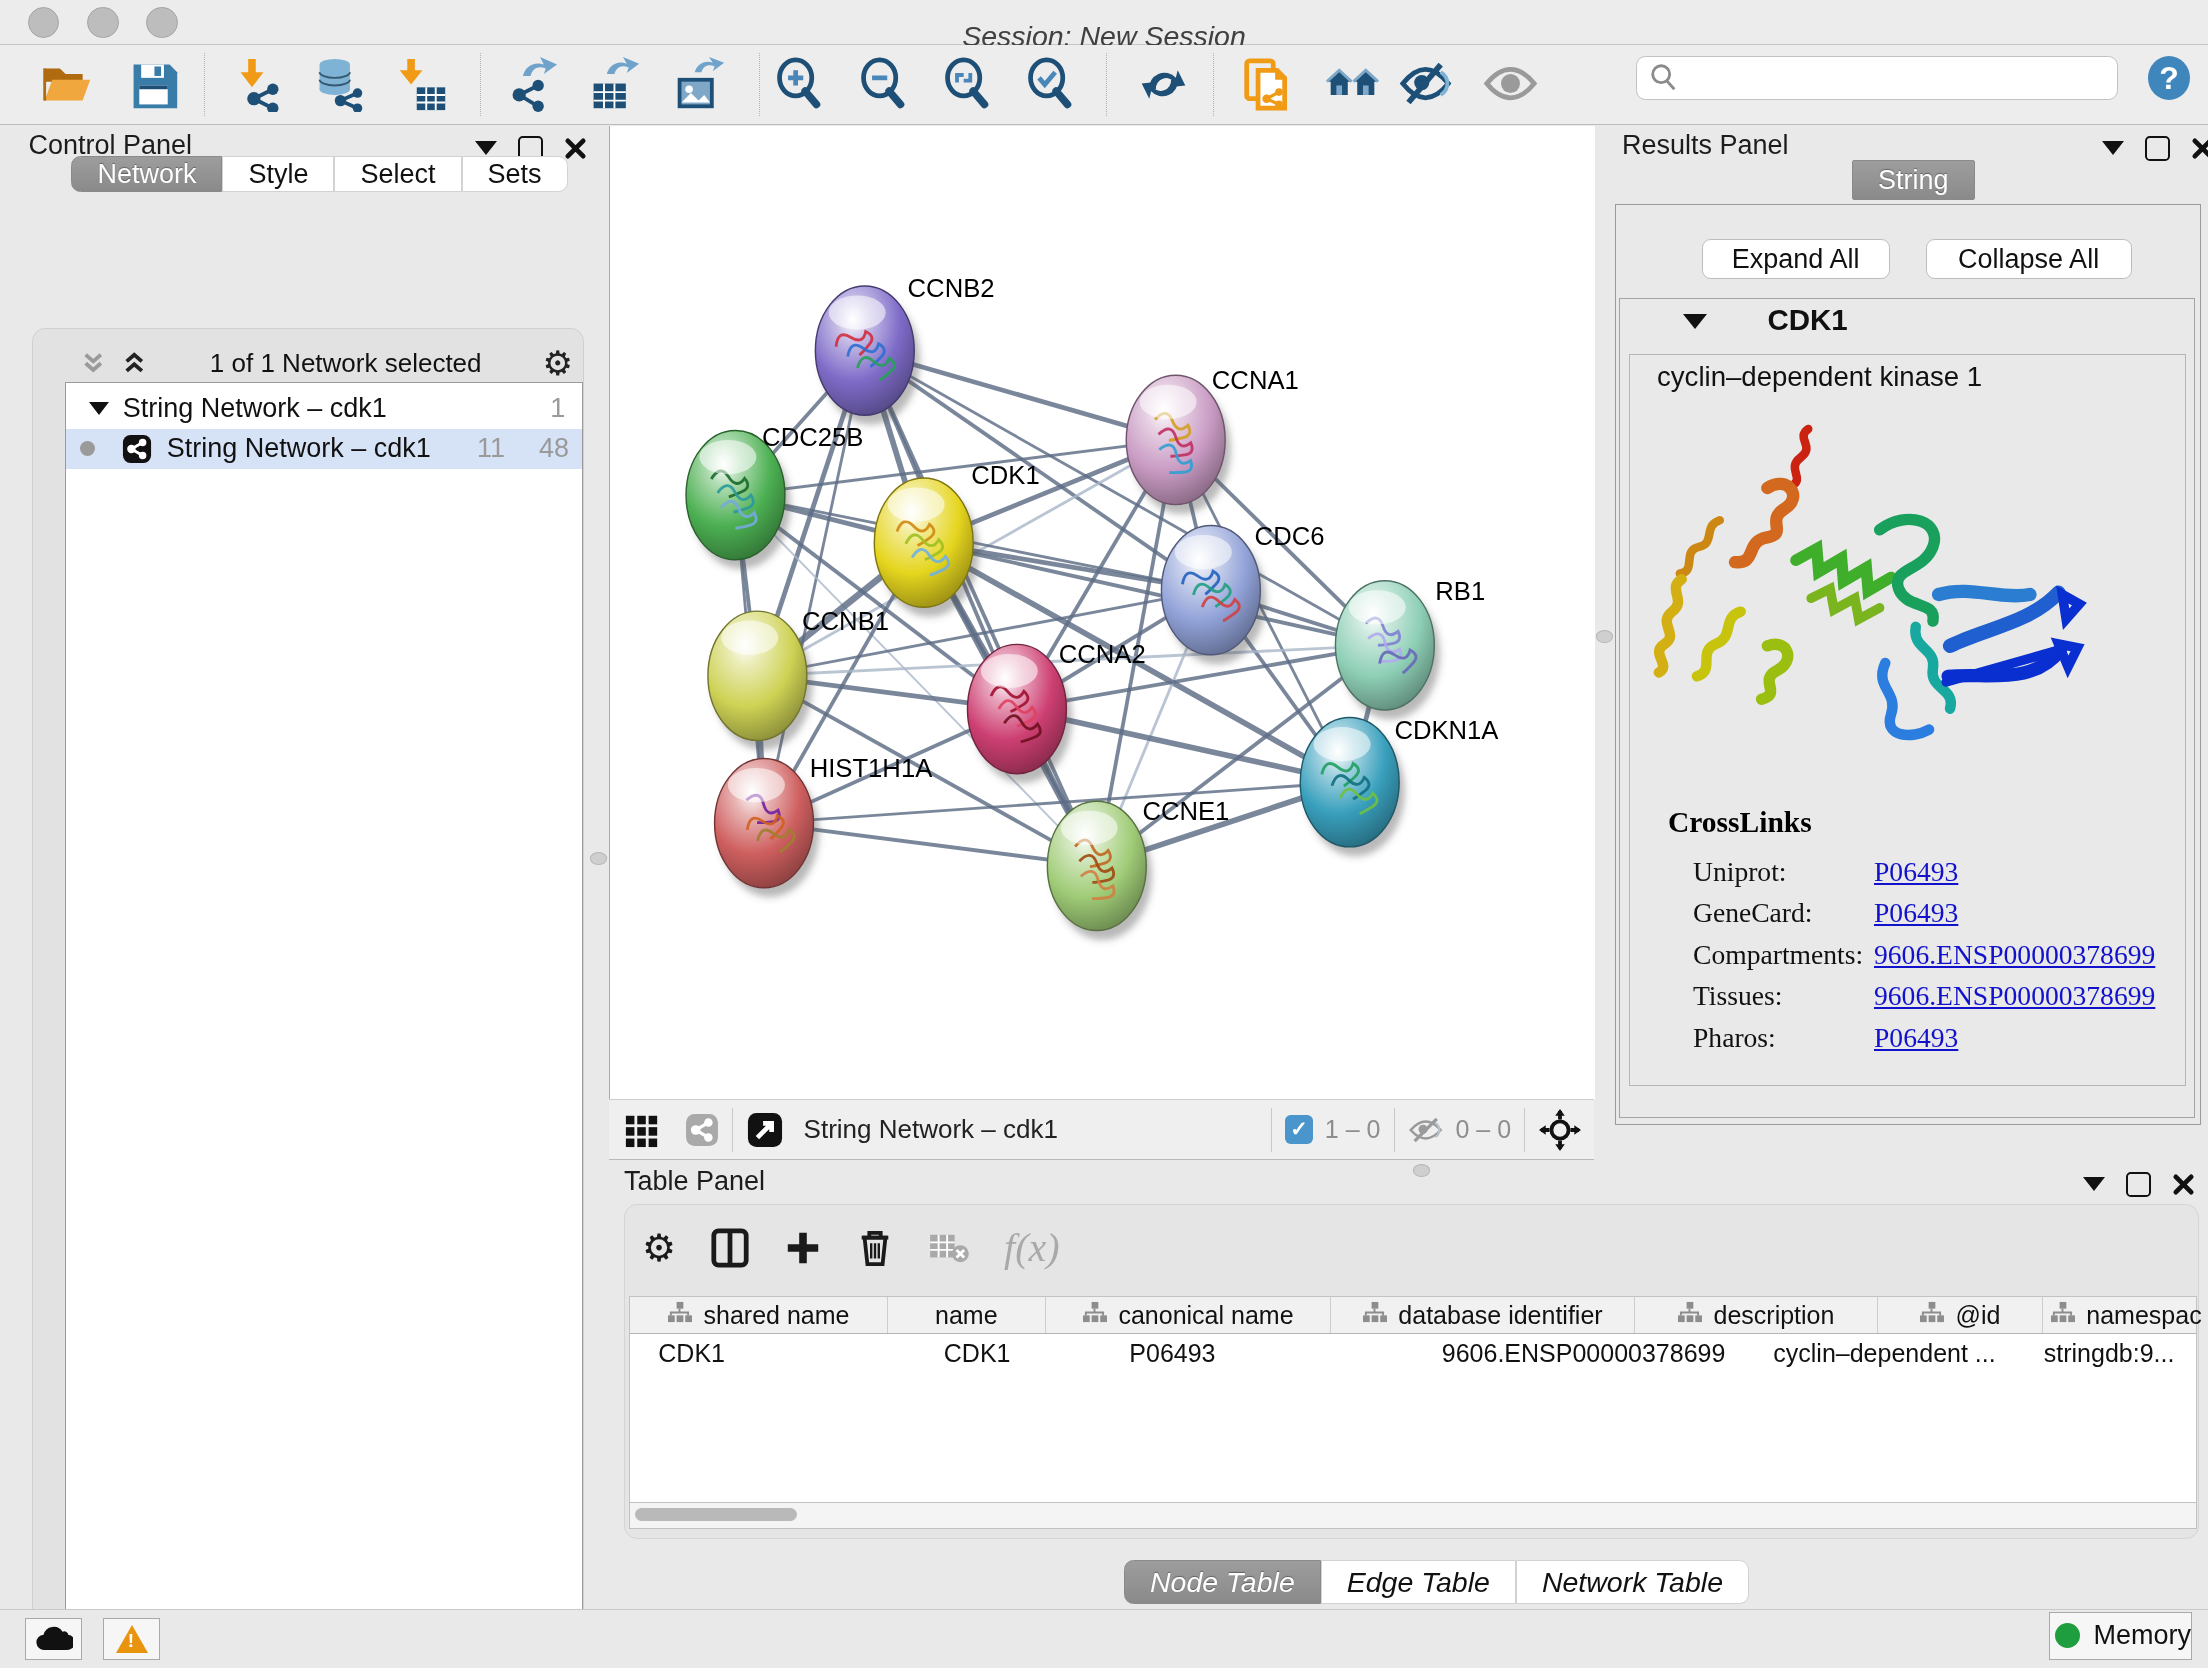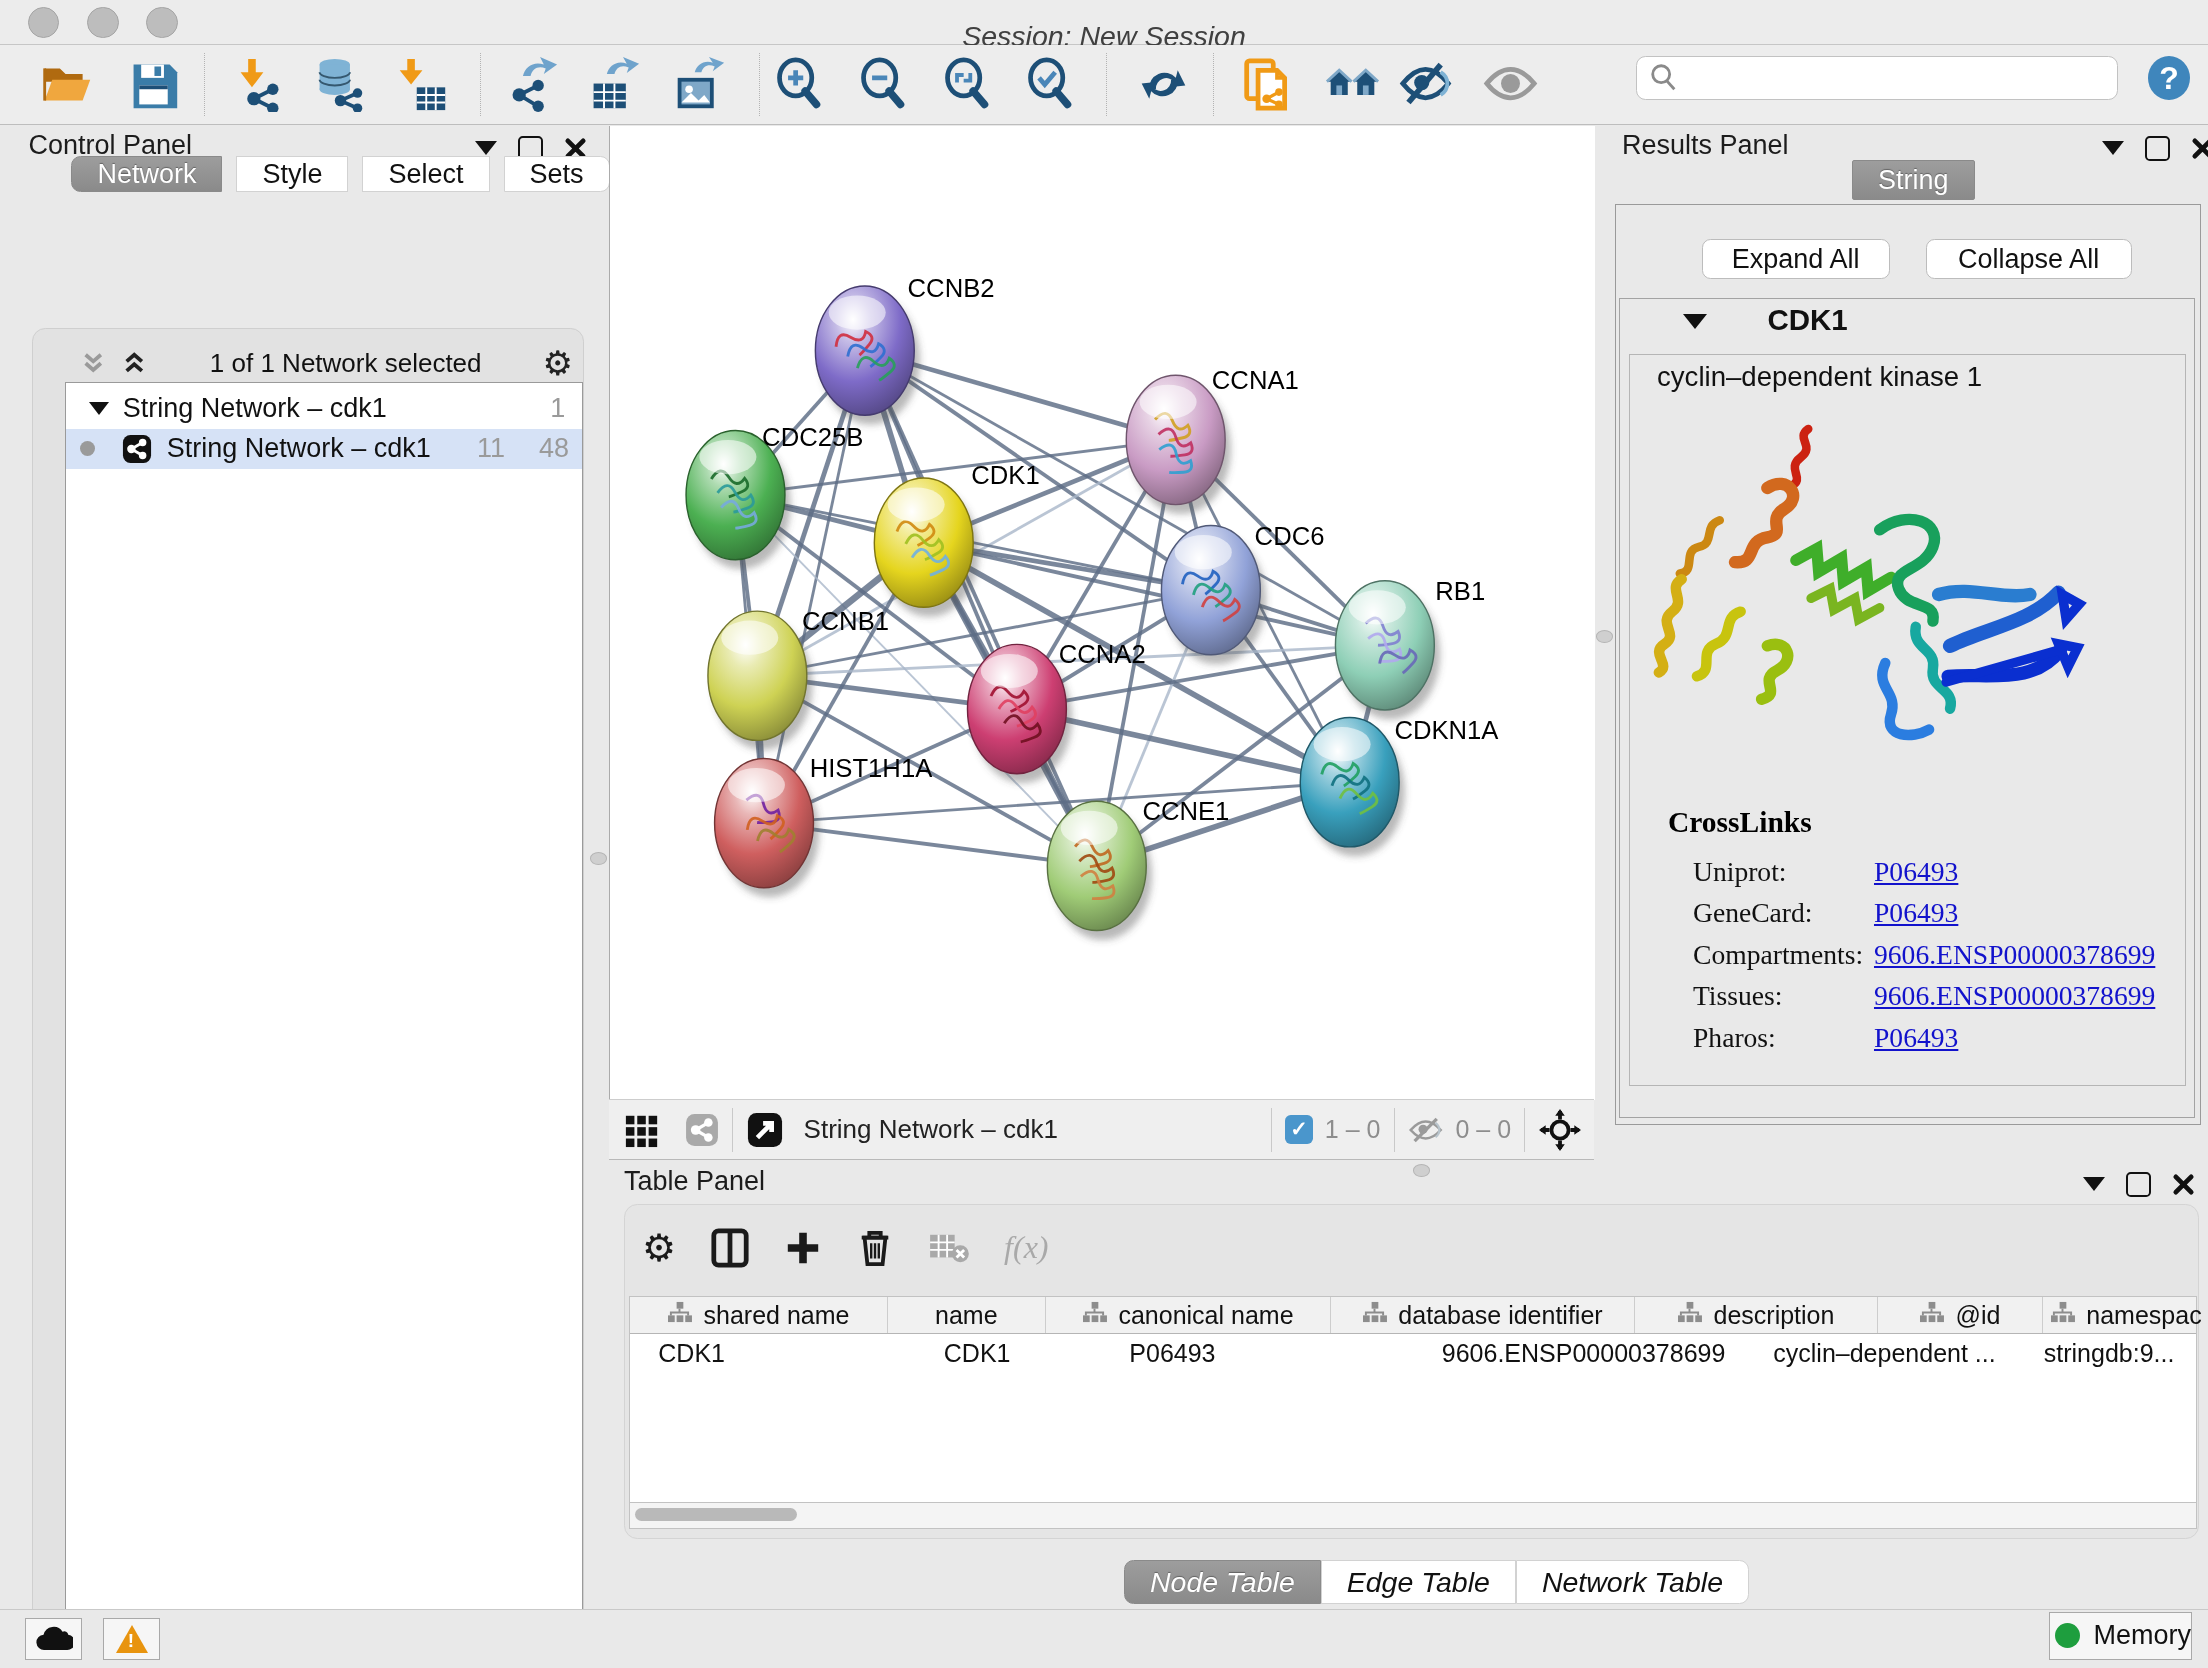--- a/index.html
+++ b/index.html
@@ -15,21 +15,21 @@
   .tsep{top:7.6px;width:0;height:63px;border-left:1.9px dotted #b3b3b3;}
   #search-box{left:1636px;top:11.4px;width:480px;height:42px;background:#fff;border:1px solid #c2c2c2;border-radius:9.5px;display:flex;align-items:center;}
   #search-input{border:none;outline:none;font-size:25px;flex:1;background:transparent;height:38px;}
   #help-btn{left:2148px;top:10.5px;width:42px;height:44px;border-radius:50%;background:#3f86bc;color:#fff;
      font-size:32px;font-weight:bold;text-align:center;line-height:44px;}
   
   .panel-title{font-size:27px;color:#1c1c1c;}
   .wc{display:flex;align-items:center;gap:21px;}
   .wc-tri{width:0;height:0;border-left:11.4px solid transparent;border-right:11.4px solid transparent;border-top:14.3px solid #111;}
   .wc-box{width:21px;height:21px;border:2.9px solid #111;border-radius:4.8px;background:transparent;}
-  .tabs{display:flex;gap:14px;}
+  .tabs{display:flex;}
   .tab{height:34px;line-height:34px;padding:0 25px;font-size:27px;background:#fff;border:1px solid #d2d2d2;color:#111;text-align:center;}
   .tab.first{border-radius:9.5px 0 0 9.5px;}
   .tab.last{border-radius:0 9.5px 9.5px 0;}
   .tab.active{background:linear-gradient(#9d9d9d,#8a8a8a);color:#fff;text-shadow:0 -1px 1px rgba(0,0,0,.35);border-color:#8a8a8a;}
   
   #control-panel{left:11.4px;top:126px;width:571px;height:1449px;}
   #cp-container{left:21px;top:202px;width:550px;height:1360px;background:#e2e2e2;border-radius:13.3px;border:1px solid #cfcfcf;}
   #cp-listheader{left:32px;top:13.3px;width:517px;height:42px;display:flex;align-items:center;}
   #cp-list{left:32px;top:53px;width:516px;height:1294px;background:#fff;border:1px solid #9a9a9a;}
   .tree-row{height:40px;display:flex;align-items:center;font-size:27px;color:#111;}
@@ -658,21 +658,21 @@
           <path d="M6 10h28M14 10V5h12v5" stroke="#1a1a1a" stroke-width="4" fill="none"></path>
           <path d="M9 10l3 28h16l3-28z" fill="none" stroke="#1a1a1a" stroke-width="4"></path>
           <path d="M16 16v16M20 16v16M24 16v16" stroke="#1a1a1a" stroke-width="2.5"></path>
         </svg>
       <svg width="42" height="34" viewBox="0 0 44 36">
           <rect x="2" y="4" width="26" height="24" fill="#a9a9a9"></rect>
           <path d="M2 12h26M2 20h26M11 4v24M20 4v24" stroke="#fff" stroke-width="2"></path>
           <circle cx="34" cy="24" r="9" fill="#a9a9a9"></circle>
           <path d="M30 20l8 8M38 20l-8 8" stroke="#fff" stroke-width="3"></path>
         </svg>
-      <div class="serif" style="font-size:32px;font-style:italic;color:#a9a9a9">f(x)</div>
+      <div class="serif" style="font-size:40px;font-style:italic;color:#a9a9a9">f(x)</div>
     </div>
     <div id="tp-table" class="abs">
       <div id="tp-header">
           <div class="th" style="width: 257px; flex: 0 0 257px;">
             <span><svg width="25" height="23" viewBox="0 0 26 24">
                 <rect x="10" y="1" width="7" height="7" fill="#8d8d8d"></rect>
                 <rect x="1" y="15" width="7" height="7" fill="#8d8d8d"></rect>
                 <rect x="10" y="15" width="7" height="7" fill="#8d8d8d"></rect>
                 <rect x="19" y="15" width="7" height="7" fill="#8d8d8d"></rect>
                 <path d="M13 8v4M4 15v-3h18v3" stroke="#8d8d8d" stroke-width="2" fill="none"></path>

